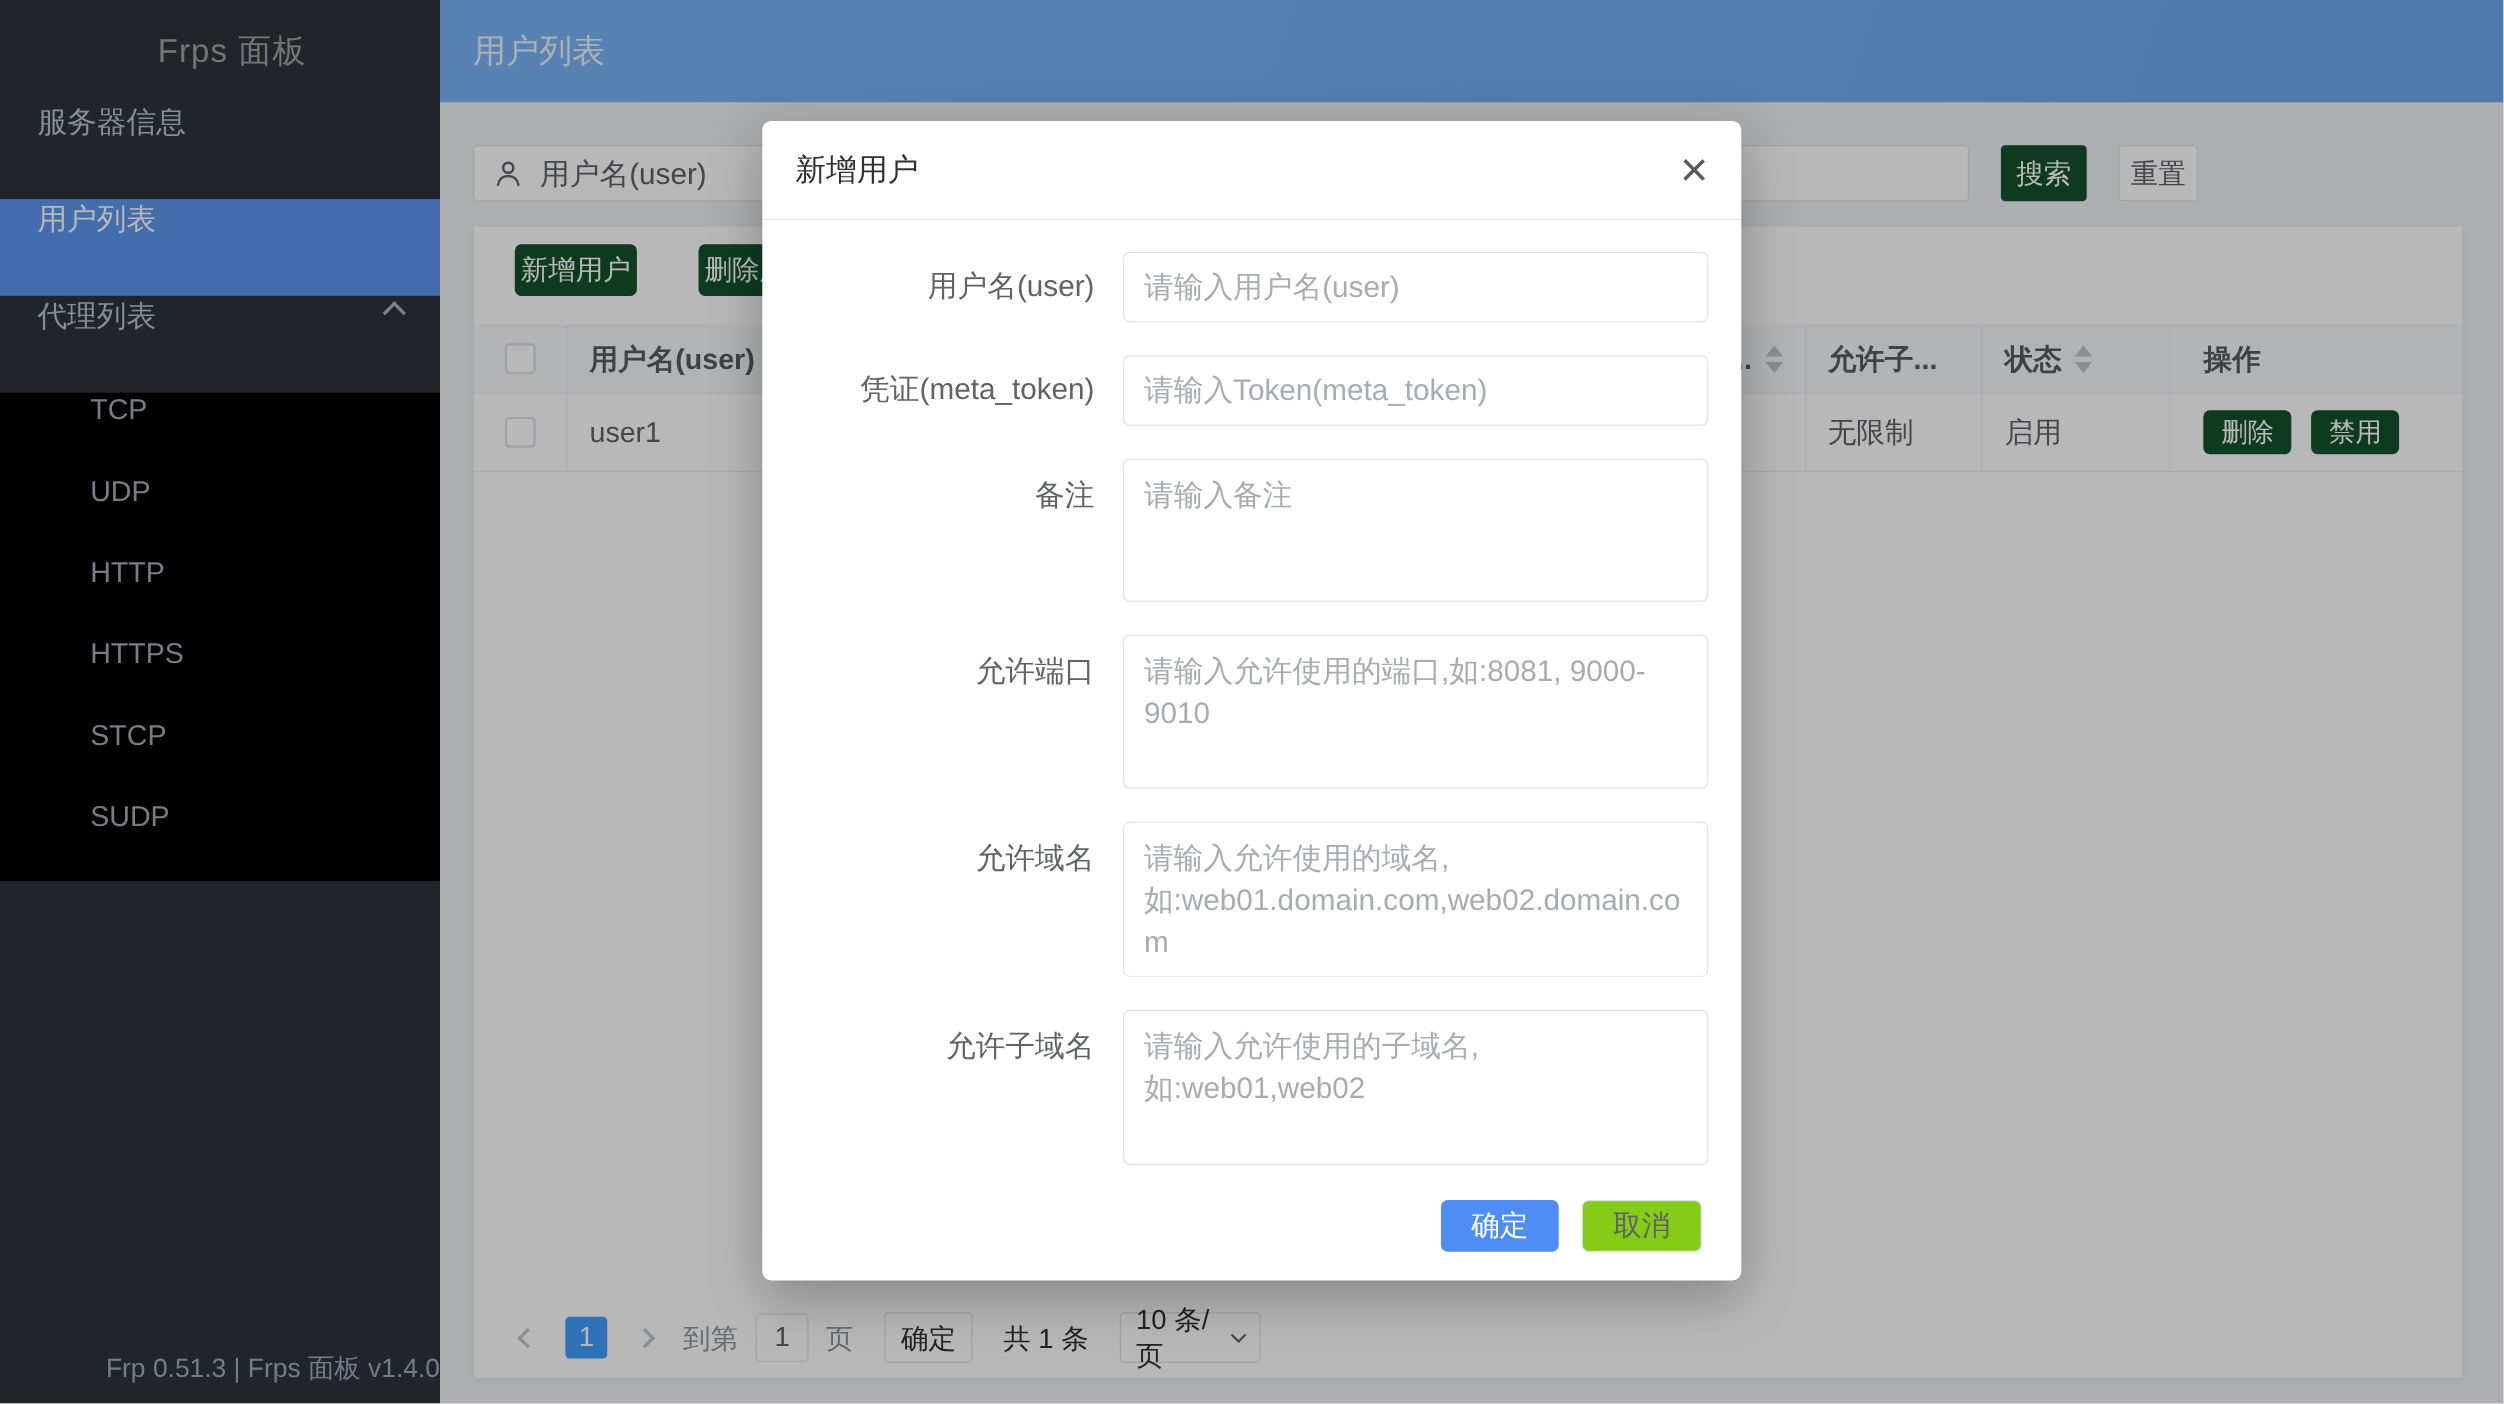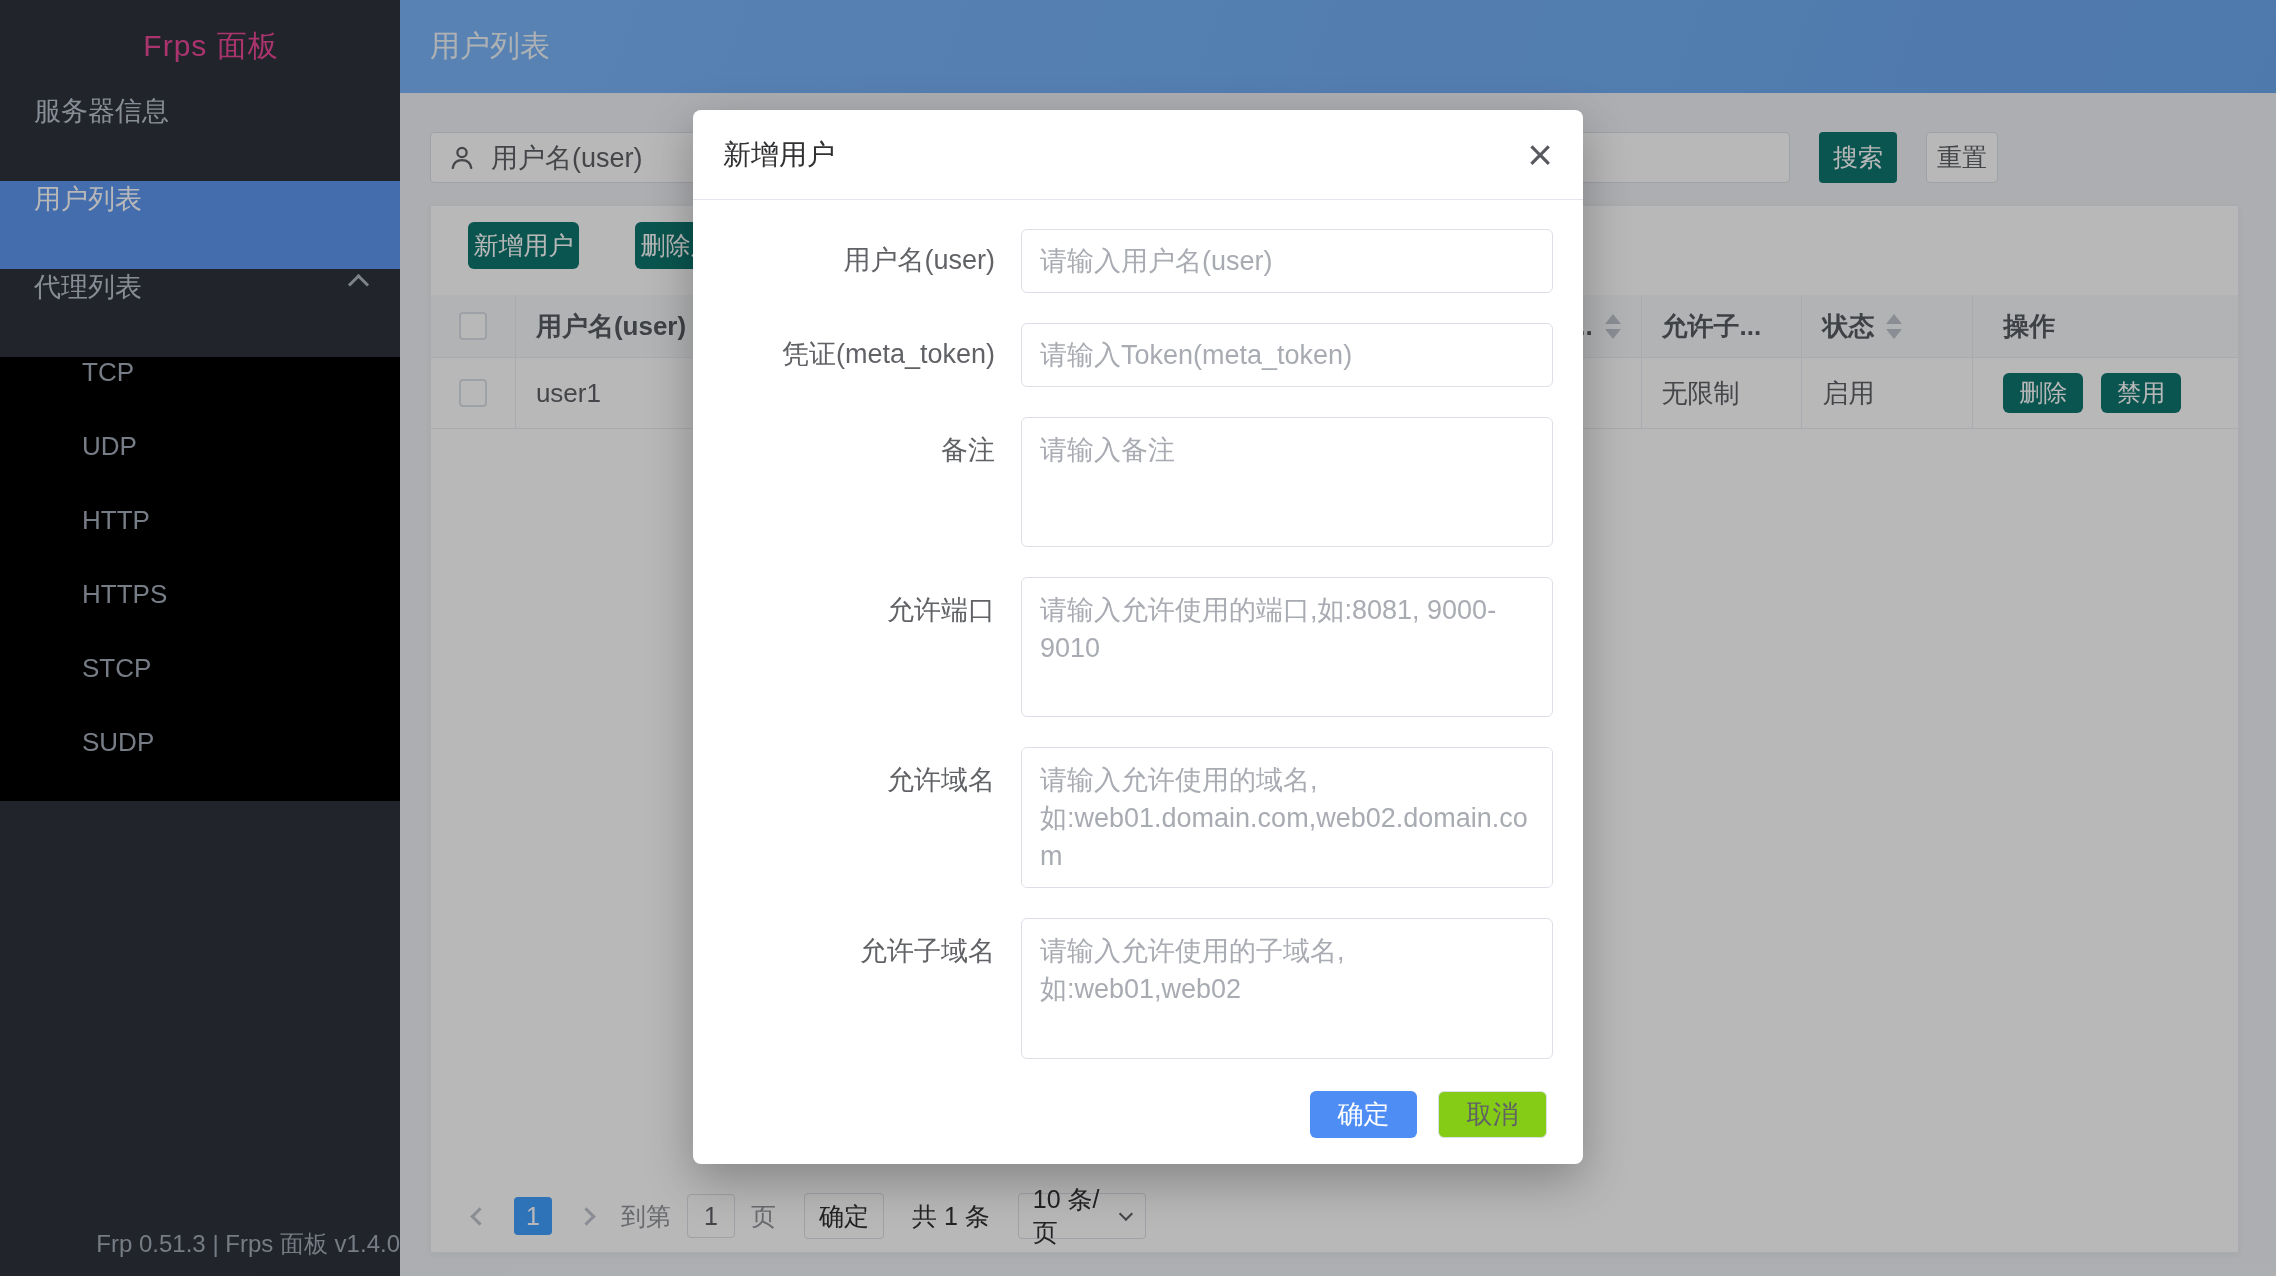--- a/index.html
+++ b/index.html
@@ -6,21 +6,21 @@
   html,body { background:#e8e8e8; }
   .screen {
     position: relative; width: 2276px; height: 1276px; overflow: hidden;
     background: #f0f2f5;
     font-family: "Liberation Sans", "DejaVu Sans", sans-serif;
     color: #303133;
   }
   
   .sidebar { position:absolute; left:0; top:0; width:400px; height:1276px; background:#2f333c; z-index:2; }
   .sidebar-title { height:93px; display:flex; align-items:center; justify-content:center;
-    color:#ec4899; font-size:30px; letter-spacing:1px;margin-left:22px; }
+    color:#a3a3a3; font-size:30px; letter-spacing:1px;margin-left:22px; }
   .menu-item { height:88px; display:flex; padding:0 34px;
     color:#bcc4d0; font-size:27px; cursor:pointer; }
   .menu-item.active { background:#5e97f0; color:#ffffff; }
   .menu-item.parent { justify-content:space-between; }
   .submenu { background:#000000;padding-left:48px; }
   .submenu .menu-item { height:74px; font-size:26px; color:#a5adba; }
   .sidebar-footer { position:absolute; bottom:16px; left:0; width:100%; text-align:right;
     color:#a4acb9; font-size:24px; }
   
   .topbar { position:absolute; left:400px; top:0; width:1876px; height:93px;
@@ -29,21 +29,21 @@
   .topbar-title { color:#f2f6fa; font-size:30px; }
   
   .search-box { position:absolute; background:#fff; border:1px solid #dcdfe6; border-radius:4px;
     display:flex; align-items:center; padding:0 16px; z-index:1; }
   .search-box input { border:none; outline:none; flex:1; font-size:27px; color:#606266;
     font-family:inherit; background:transparent; }
   .sb-1 { left:430px; top:132px; width:695px; height:51px; }
   .sb-2 { left:1155px; top:132px; width:635px; height:51px; }
   .btn { display:flex; align-items:center; justify-content:center; border:none; cursor:pointer;
     border-radius:6px; font-size:25px; font-family:inherit; }
-  .btn.primary { background:#0f766e; color:#fff; }
+  .btn.primary { background:#14532d; color:#fff; }
   .btn.plain { background:#fff; color:#606266; border:1px solid #dcdfe6; }
   .btn-search { position:absolute; left:1819px; top:132px; width:78px; height:51px; z-index:1; border-radius:4px;}
   .btn-reset  { position:absolute; left:1926px; top:132px; width:72px; height:51px; z-index:1; border-radius:4px;}
   
   .card { position:absolute; left:430px; top:205px; width:1809px; height:1048px;
     background:#ffffff; border:1px solid #ebeef5; box-shadow:0 2px 8px rgba(0,0,0,.05); z-index:1; }
   .toolbar { position:absolute; left:37px; top:16px; display:flex; gap:56px; }
   .toolbar .btn { width:111px; height:47px; }
   .table { position:absolute; left:0; top:89px; width:100%; }
   .trow { display:flex; border-bottom:1px solid #ebeef5; background:#fff; }

